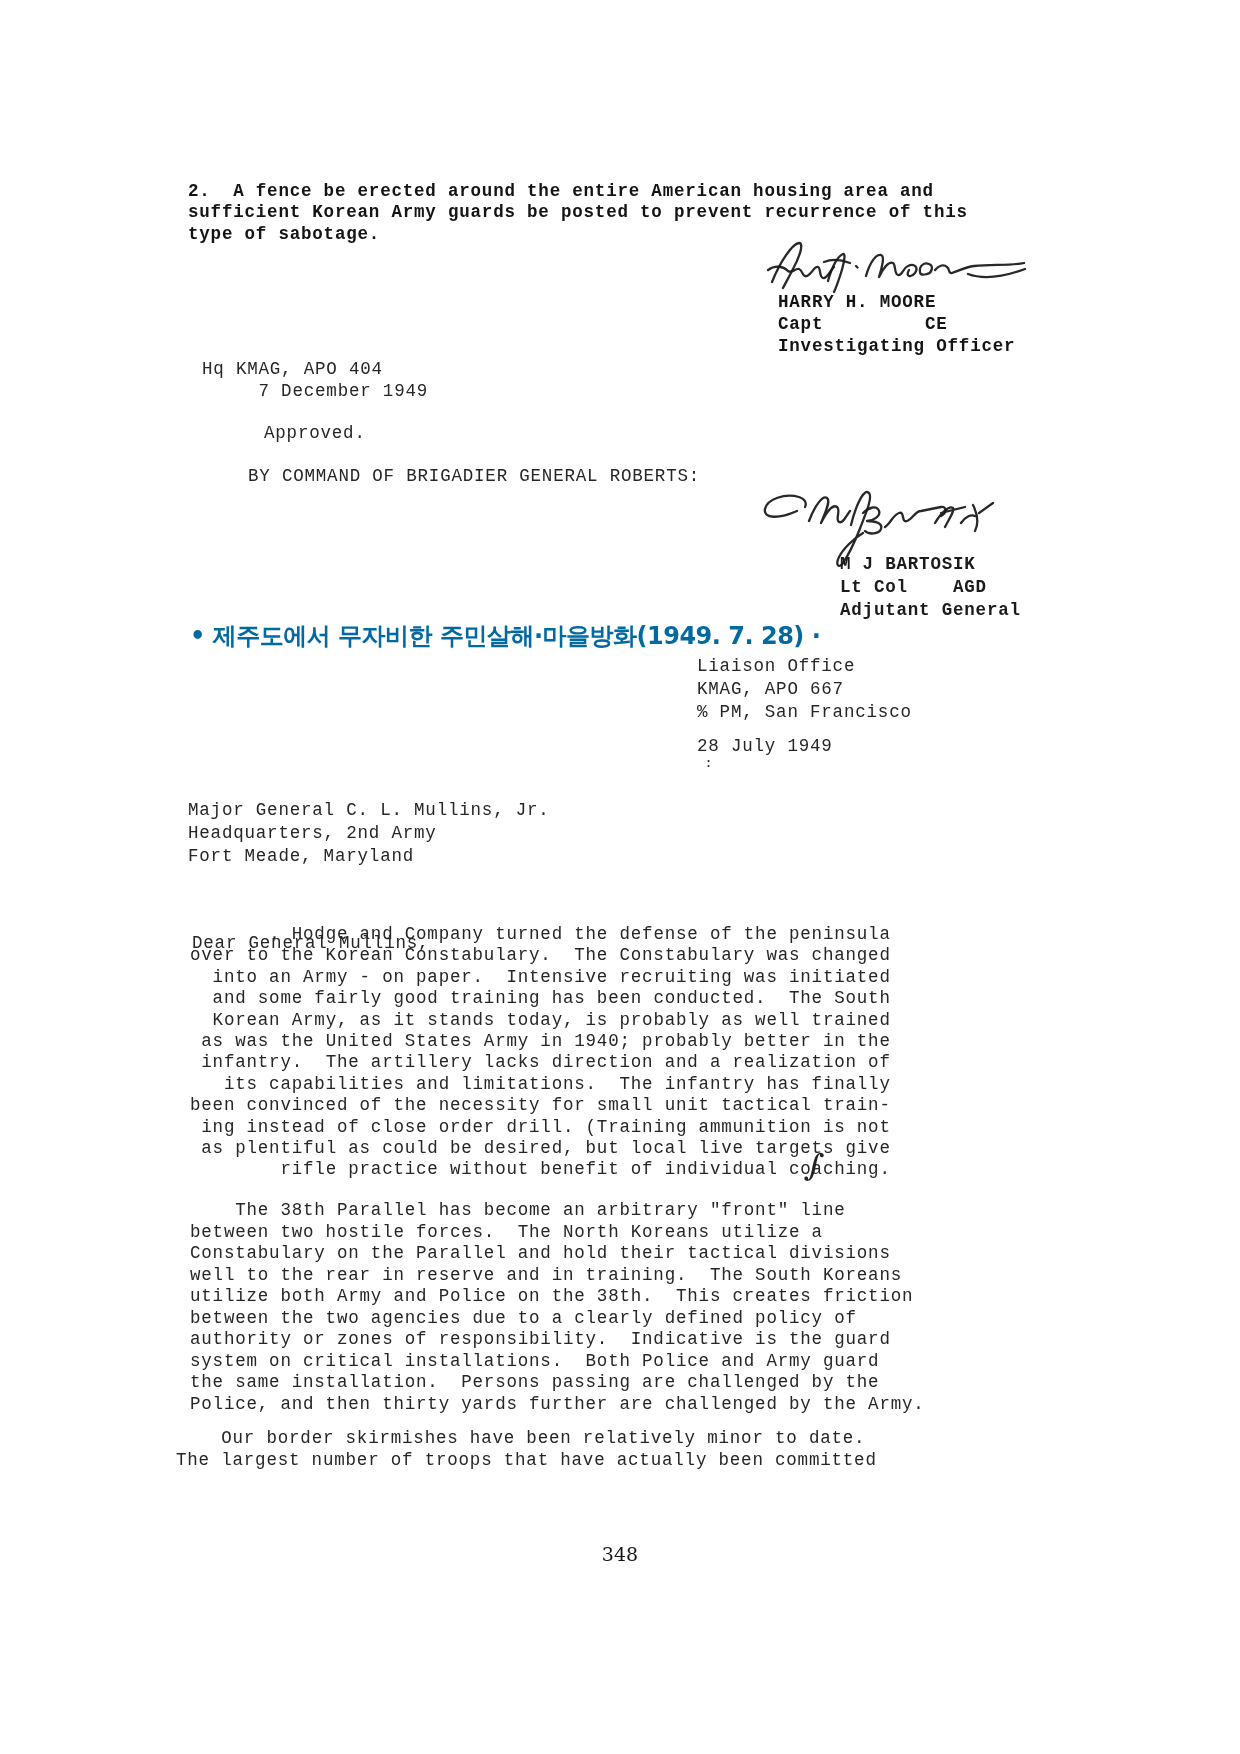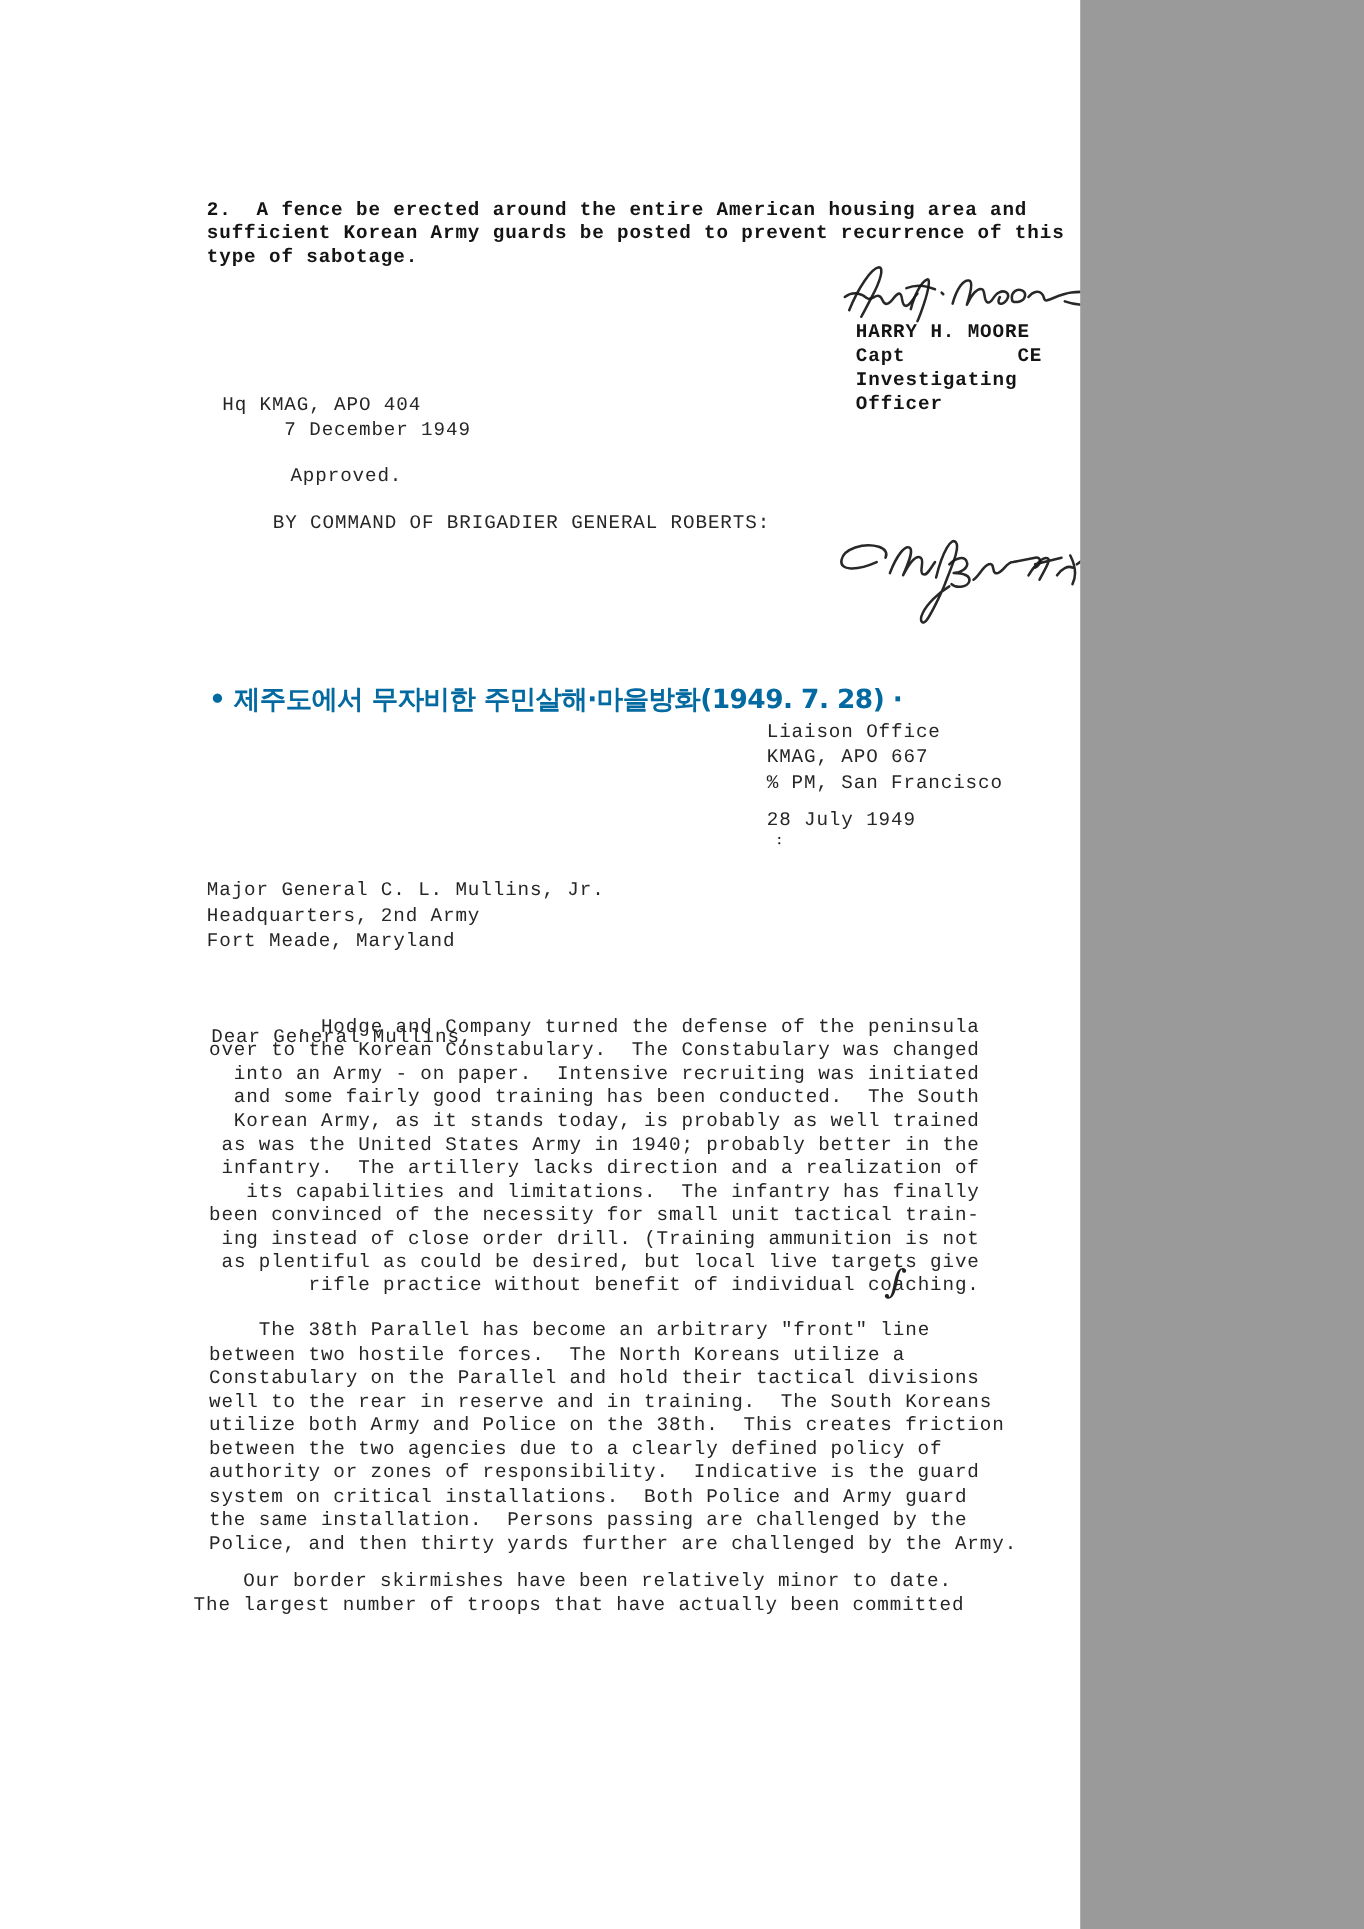--- a/index.html
+++ b/index.html
@@ -1,18 +1,18 @@
 <!DOCTYPE html>
 <html><head>
 <meta charset="utf-8">
 <style>
   html,body{margin:0;padding:0;background:#9a9a9a;}
   .page{
     position:relative;
-    width:982px;height:1754px;
+    width:1240px;height:1754px;
     background:#ffffff;
     overflow:hidden;
     font-family:"Liberation Mono","DejaVu Sans Mono",monospace;
   }
   .typed{
     position:absolute;
     font-family:"Liberation Mono","DejaVu Sans Mono",monospace;
     font-size:17.5px;
     line-height:21.4px;
     letter-spacing:0.8px;
@@ -83,20 +83,23 @@
   <svg class="sig" style="left:755px;top:483px;" width="250" height="95" viewBox="0 0 250 95" aria-label="M J Bartosik (handwritten signature)">
     <path d="M42 28 C24 36 8 36 10 26 C12 16 30 10 44 14 C50 16 52 20 50 24"></path>
     <path d="M54 38 C60 22 68 12 72 15 C76 18 70 30 66 40 C72 28 78 21 82 24 C86 27 80 37 84 39 C88 41 91 33 95 28"></path>
     <path d="M96 42 C102 18 110 5 114 10 C118 15 110 32 104 48 C100 58 92 74 88 80 C84 86 80 82 84 74 C88 66 98 56 108 50"></path>
     <path d="M108 30 C114 24 122 22 124 28 C126 33 118 38 112 38 C120 38 128 40 126 46 C124 51 114 52 110 48"></path>
     <path d="M130 44 C136 40 138 32 144 30 C150 28 146 40 152 38 C158 36 160 28 166 28 L186 24 C192 23 192 30 186 33"></path>
     <path d="M180 40 C186 30 194 22 198 25 C200 27 194 36 190 44 M186 30 L210 24"></path>
     <path d="M206 40 C210 34 216 31 220 33 M218 22 C222 30 224 40 220 48 M224 30 L238 20"></path>
   </svg>
 
+  <div class="typed semi lh23" style="left:840px;top:553px;">M J BARTOSIK
+Lt Col    AGD
+Adjutant General</div>
 
   <div class="korean" style="left:190px;top:620px;">• 제주도에서 무자비한 주민살해·마을방화(1949. 7. 28) ·</div>
 
   <div class="typed lh23" style="left:697px;top:655px;">Liaison Office
 KMAG, APO 667
 % PM, San Francisco</div>
 
   <div class="typed" style="left:697px;top:736px;">28 July 1949</div>
 
   <div class="mark" style="left:706px;top:753px;font-size:15px;">:</div>
@@ -129,14 +132,15 @@
 utilize both Army and Police on the 38th.  This creates friction
 between the two agencies due to a clearly defined policy of
 authority or zones of responsibility.  Indicative is the guard
 system on critical installations.  Both Police and Army guard
 the same installation.  Persons passing are challenged by the
 Police, and then thirty yards further are challenged by the Army.</div>
 
   <div class="typed lh21" style="left:176px;top:1428px;">    Our border skirmishes have been relatively minor to date.
 The largest number of troops that have actually been committed</div>
 
+  <div class="pagenum" style="top:1543px;">348</div>
 
 </div>
 
 </body></html>

